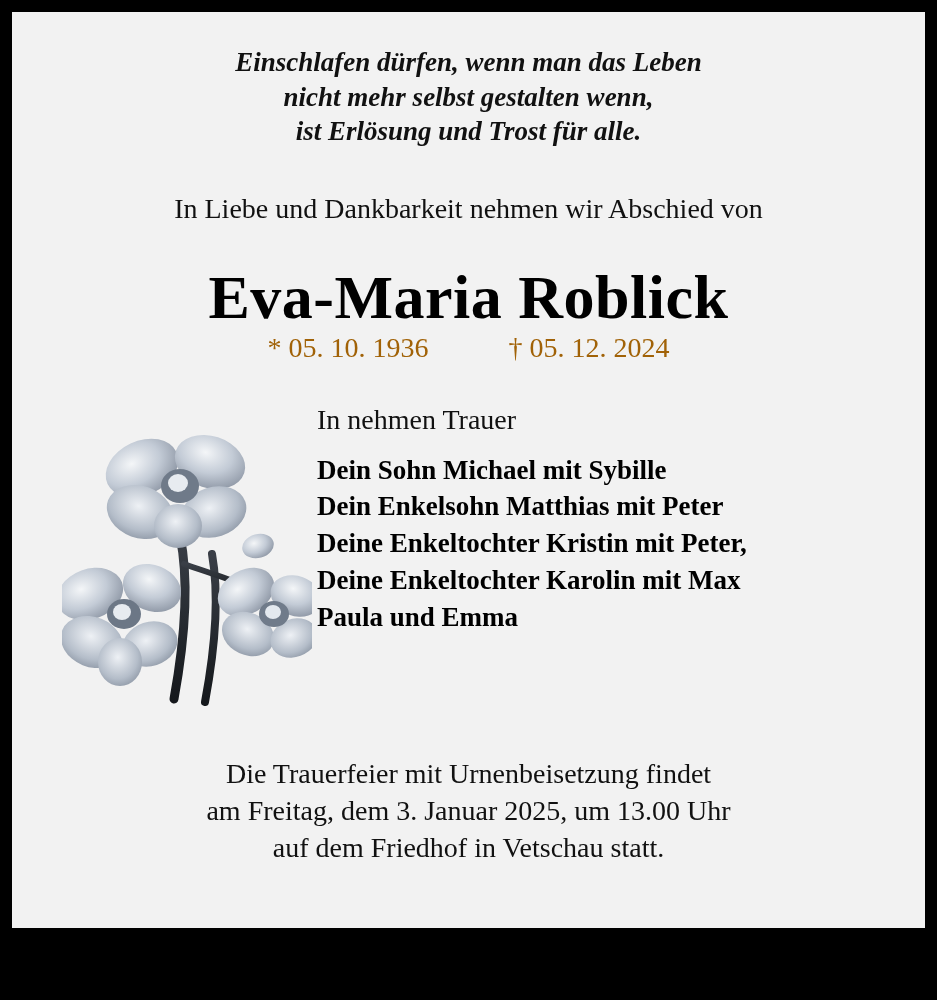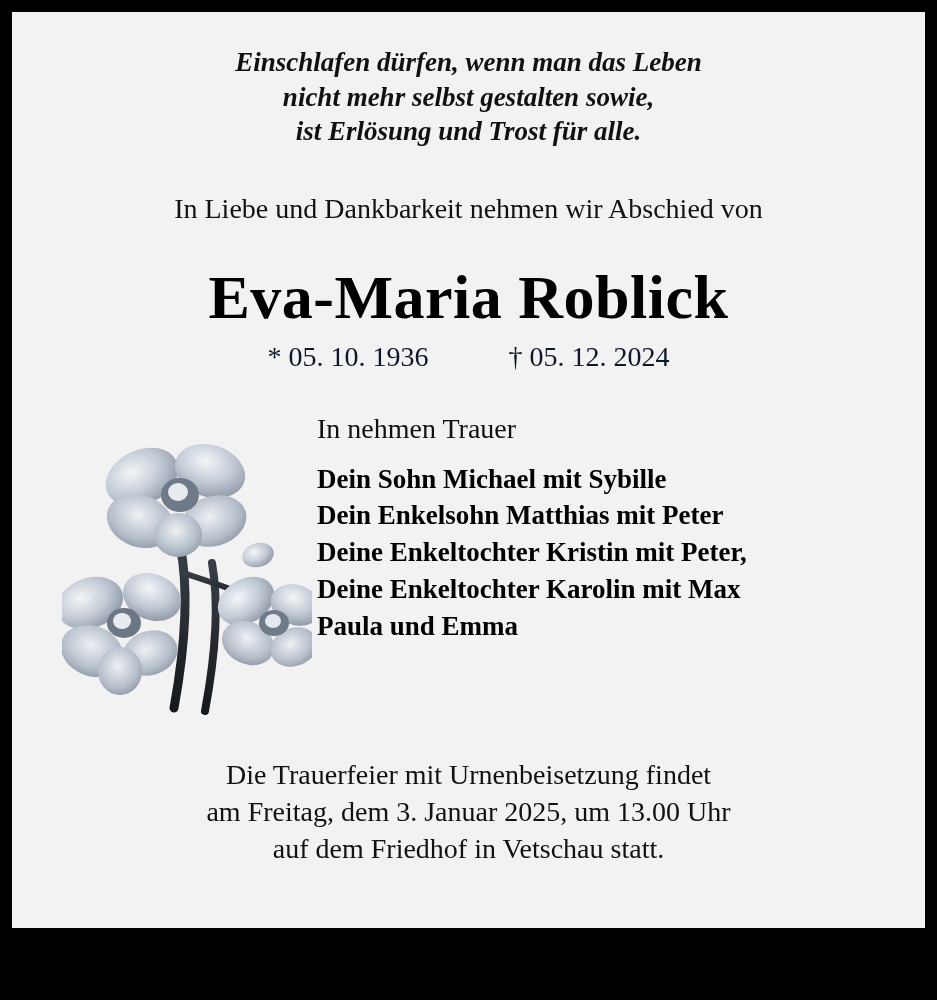--- a/index.html
+++ b/index.html
@@ -50,22 +50,22 @@
     color: #000;
     margin-top: 40px;
     line-height: 1.05;
   }
   .dates {
     display: flex;
     justify-content: center;
     align-items: baseline;
     gap: 80px;
     font-size: 28px;
-    color: #0f172a;
-    margin-top: 11px;
+    color: #a16207;
+    margin-top: 2px;
   }
   .dates .date-item {
     white-space: nowrap;
   }
   .middle {
     position: relative;
     margin-top: 40px;
     height: 330px;
   }
   .flower {
@@ -93,34 +93,34 @@
     color: #000;
   }
   .mourn-list div {
     white-space: nowrap;
   }
   .footer {
     text-align: center;
     font-size: 28px;
     line-height: 1.32;
     color: #111;
-    margin-top: 14px;
+    margin-top: 22px;
   }
   .footer div {
     white-space: nowrap;
   }
 </style>
 </head>
 <body>
 
 <div class="obituary">
 
   <div class="poem">
     <div>Einschlafen dürfen, wenn man das Leben</div>
-    <div>nicht mehr selbst gestalten sowie,</div>
+    <div>nicht mehr selbst gestalten wenn,</div>
     <div>ist Erlösung und Trost für alle.</div>
   </div>
 
   <div class="intro">In Liebe und Dankbarkeit nehmen wir Abschied von</div>
 
   <div class="name">Eva-Maria Roblick</div>
 
   <div class="dates">
     <span class="date-item">* 05. 10. 1936</span>
     <span class="date-item">† 05. 12. 2024</span>

